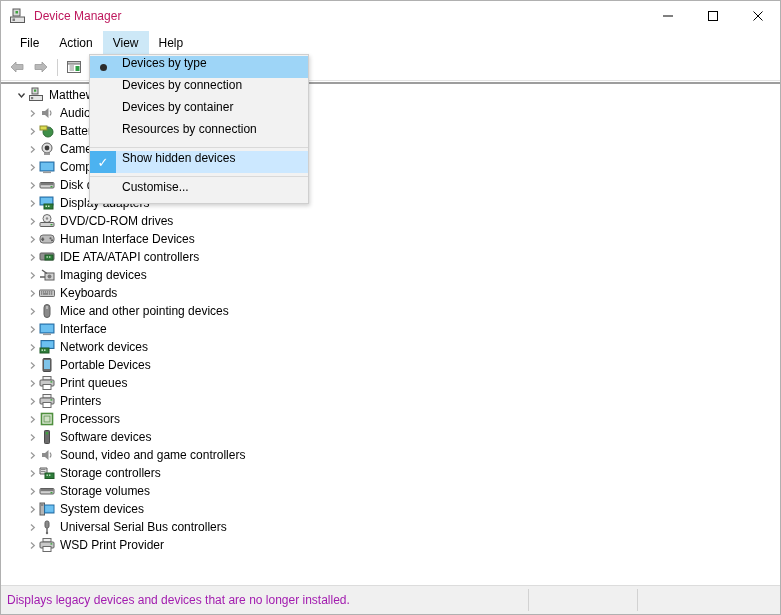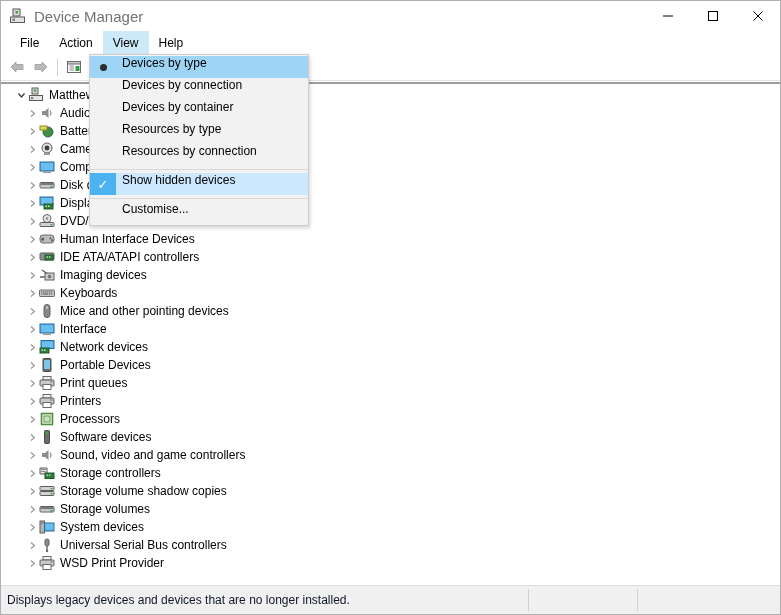--- a/index.html
+++ b/index.html
@@ -34,22 +34,22 @@
     align-items: center;
   }
   .title-icon {
     margin-left: 8px;
     width: 18px; height: 18px;
     position: relative;
     flex: 0 0 auto;
   }
   .title-text {
     margin-left: 7px;
-    font-size: 15px;
-    color: #737373;
+    font-size: 12px;
+    color: #be185d;
     white-space: nowrap;
   }
   .win-btns {
     margin-left: auto;
     display: flex;
     height: 30px;
   }
   .win-btn {
     width: 45px;
     height: 30px;
@@ -182,21 +182,21 @@
     box-sizing: border-box;
     display: flex;
     align-items: center;
   }
   .status-cell {
     height: 29px;
     display: flex;
     align-items: center;
     box-sizing: border-box;
     font-size: 12px;
-    color: #0f172a;
+    color: #a21caf;
   }
   .status-main {
     flex: 0 0 auto;
     padding-left: 6px;
     width: 528px;
     border-right: 1px solid #d2d2d2;
     height: 22px;
   }
   .status-seg2 { width: 109px; border-right: 1px solid #d2d2d2; height: 22px; }
 
@@ -677,36 +677,20 @@
               <path d="M1 3 L8 3 L8 9 L1 9 Z" fill="#e0e0e0" stroke="#5e5e5e"></path>
               <path d="M2 4.5 L6.5 4.5 M2 6.5 L6.5 6.5" stroke="#8a8a8a"></path>
               <rect x="6" y="8" width="9" height="5.5" fill="#2f7d3a" stroke="#1e5a26"></rect>
               <rect x="7.5" y="9.5" width="1.4" height="1.4" fill="#c9e8c9"></rect>
               <rect x="10" y="9.5" width="1.4" height="1.4" fill="#c9e8c9"></rect>
             </svg>
         </div>
         <div class="row-label">Storage controllers</div>
       </div>
 
-      <div class="tree-row child">
-        <div class="chev">
-            <svg width="9" height="9" viewBox="0 0 9 9">
-              <path d="M3 1.5 L6.3 4.5 L3 7.5" fill="none" stroke="#9a9a9a" stroke-width="1.3"></path>
-            </svg>
-          </div>
-        <div class="row-icon">
-          <svg width="16" height="16" viewBox="0 0 16 16">
-              <rect x="1" y="3.5" width="14" height="4" rx="0.8" fill="#d2d2d2" stroke="#5e5e5e"></rect>
-              <rect x="1" y="8.5" width="14" height="4" rx="0.8" fill="#d2d2d2" stroke="#5e5e5e"></rect>
-              <rect x="11.5" y="5" width="2" height="1.3" fill="#3fa23f"></rect>
-              <rect x="11.5" y="10" width="2" height="1.3" fill="#3fa23f"></rect>
-            </svg>
-        </div>
-        <div class="row-label">Storage volume shadow copies</div>
-      </div>
 
       <div class="tree-row child">
         <div class="chev">
             <svg width="9" height="9" viewBox="0 0 9 9">
               <path d="M3 1.5 L6.3 4.5 L3 7.5" fill="none" stroke="#9a9a9a" stroke-width="1.3"></path>
             </svg>
           </div>
         <div class="row-icon">
           <svg width="16" height="16" viewBox="0 0 16 16">
               <rect x="1" y="5.5" width="14" height="5.5" rx="1" fill="#d2d2d2" stroke="#5e5e5e"></rect>
@@ -782,24 +766,20 @@
     <div class="dd-item">
       <div class="dd-gutter"></div>
       <div class="dd-label">Devices by connection</div>
     </div>
 
     <div class="dd-item">
       <div class="dd-gutter"></div>
       <div class="dd-label">Devices by container</div>
     </div>
 
-    <div class="dd-item">
-      <div class="dd-gutter"></div>
-      <div class="dd-label">Resources by type</div>
-    </div>
 
     <div class="dd-item">
       <div class="dd-gutter"></div>
       <div class="dd-label">Resources by connection</div>
     </div>
 
     <div class="dd-sep"></div>
 
     <div class="dd-item highlight">
       <div class="dd-gutter">

